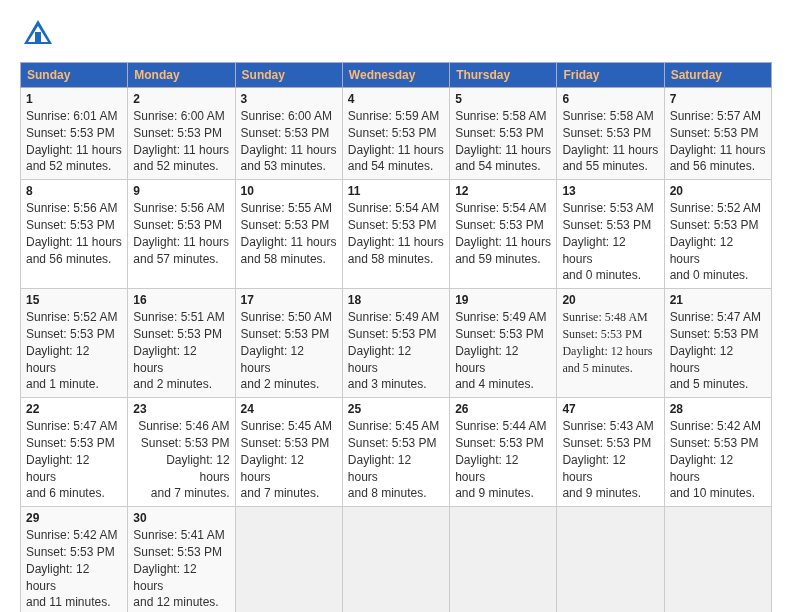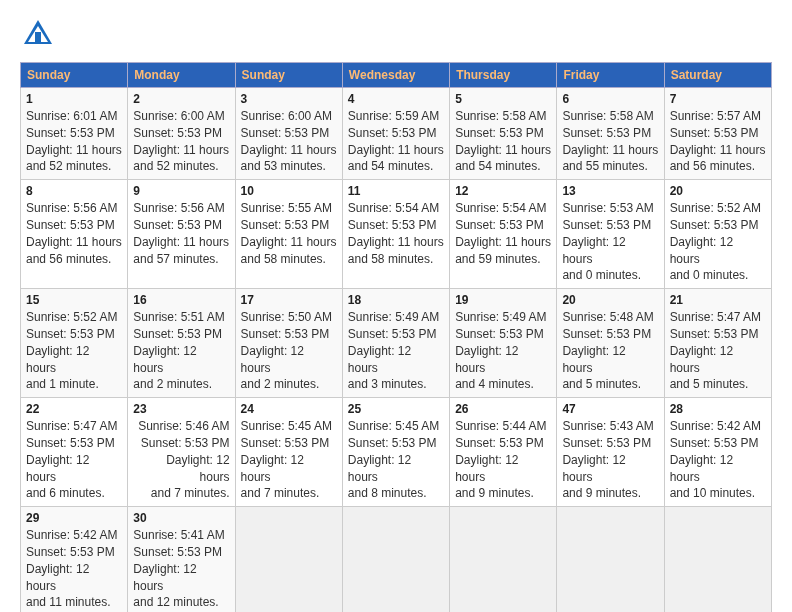--- a/index.html
+++ b/index.html
@@ -273,21 +273,21 @@
           </td>
           <td>
             <span class="day-num">19</span>
             <div class="day-info" style="white-space: pre-line;">Sunrise: 5:49 AM
 Sunset: 5:53 PM
 Daylight: 12 hours
 and 4 minutes.</div>
           </td>
           <td>
             <span class="day-num">20</span>
-            <div class="day-info" style="white-space: pre-line;">Sunrise: 5:48 AM
+            <div class="day-info" style="white-space: pre-line; font-family: Liberation Serif, serif;">Sunrise: 5:48 AM
 Sunset: 5:53 PM
 Daylight: 12 hours
 and 5 minutes.</div>
           </td>
           <td>
             <span class="day-num">21</span>
             <div class="day-info" style="white-space: pre-line;">Sunrise: 5:47 AM
 Sunset: 5:53 PM
 Daylight: 12 hours
 and 5 minutes.</div>

